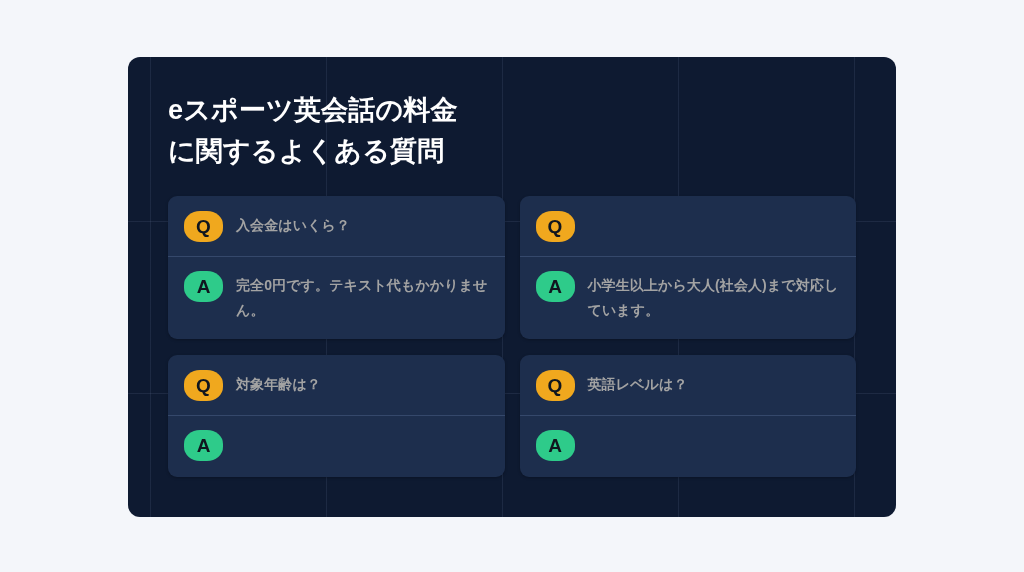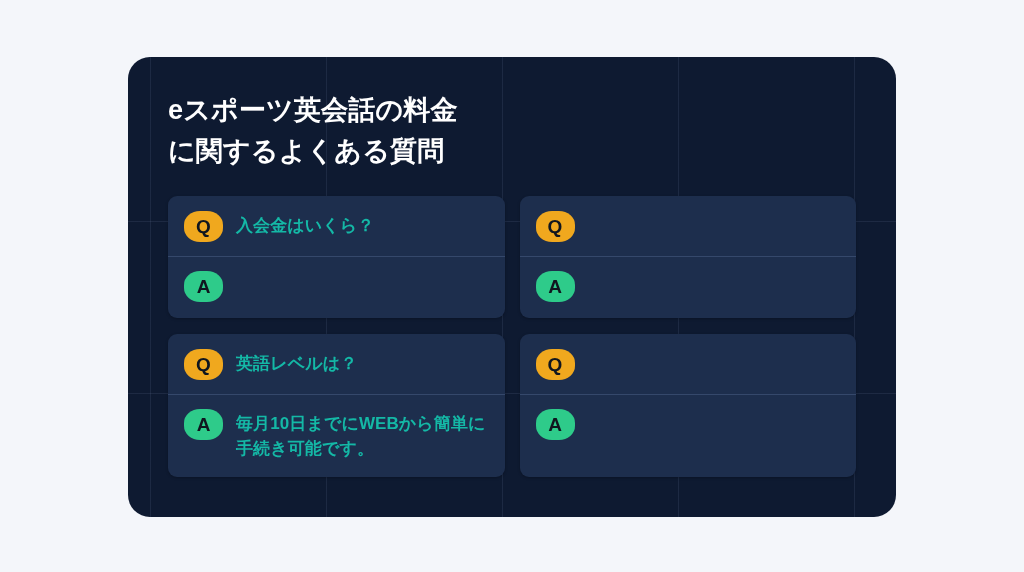--- a/index.html
+++ b/index.html
@@ -16,21 +16,21 @@
   }
 
   
   #faq-panel {
     position: absolute;
     left: 128px;
     top: 57px;
     width: 768px;
     height: 460px;
     background: #0e1a31;
-    border-radius: 22px;
+    border-radius: 12px;
     overflow: hidden;
     box-sizing: border-box;
   }
 
   
   #panel-grid {
     position: absolute;
     inset: 0;
     background-image:
       linear-gradient(to right, rgba(160,185,225,0.10) 1px, transparent 1px),
@@ -94,22 +94,22 @@
     font-size: 19px;
     font-weight: bold;
     line-height: 1;
     color: #10161f;
     margin-top: 1px;
   }
   .badge.q { background: #f0a81e; }
   .badge.a { background: #2ecb8a; }
 
   .faq-text {
-    color: #14b8a6;
-    font-size: 17px;
+    color: #a3a3a3;
+    font-size: 14px;
     font-weight: bold;
     line-height: 25px;
     letter-spacing: 0.1px;
     padding-top: 3px;
   }
 </style>
 </head>
 <body>
 
 <div id="faq-panel">
@@ -123,47 +123,49 @@
 
     <div id="faq-grid">
 
       <div class="faq-card">
         <div class="faq-row question">
           <span class="badge q">Q</span>
           <span class="faq-text">入会金はいくら？</span>
         </div>
         <div class="faq-row answer">
           <span class="badge a">A</span>
+          <span class="faq-text">完全0円です。テキスト代もかかりません。</span>
         </div>
       </div>
 
       <div class="faq-card">
         <div class="faq-row question">
           <span class="badge q">Q</span>
+        </div>
+        <div class="faq-row answer">
+          <span class="badge a">A</span>
+          <span class="faq-text">小学生以上から大人(社会人)まで対応しています。</span>
+        </div>
+      </div>
+
+      <div class="faq-card">
+        <div class="faq-row question">
+          <span class="badge q">Q</span>
+          <span class="faq-text">対象年齢は？</span>
         </div>
         <div class="faq-row answer">
           <span class="badge a">A</span>
         </div>
       </div>
 
       <div class="faq-card">
         <div class="faq-row question">
           <span class="badge q">Q</span>
           <span class="faq-text">英語レベルは？</span>
         </div>
         <div class="faq-row answer">
           <span class="badge a">A</span>
-          <span class="faq-text">毎月10日までにWEBから簡単に手続き可能です。</span>
-        </div>
-      </div>
-
-      <div class="faq-card">
-        <div class="faq-row question">
-          <span class="badge q">Q</span>
-        </div>
-        <div class="faq-row answer">
-          <span class="badge a">A</span>
         </div>
       </div>
 
     </div>
   </div>
 </div>
 
 </body></html>

